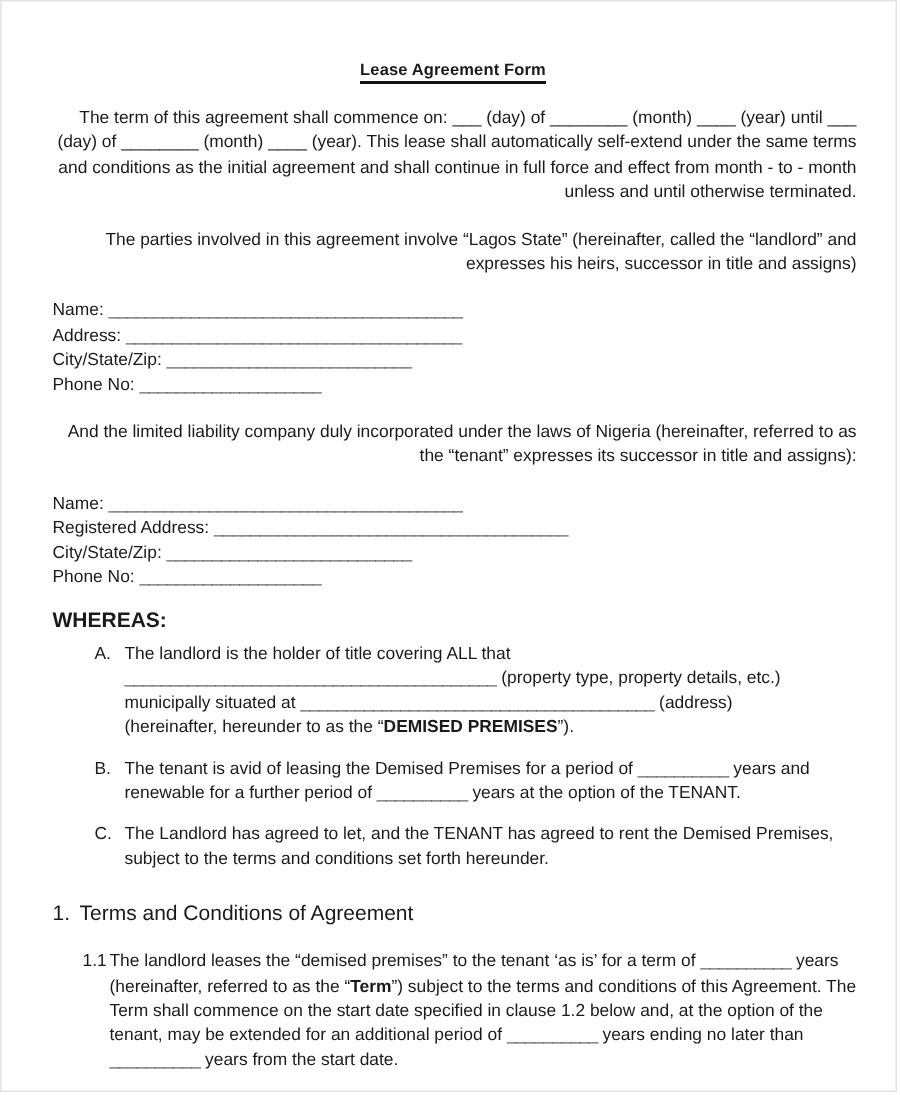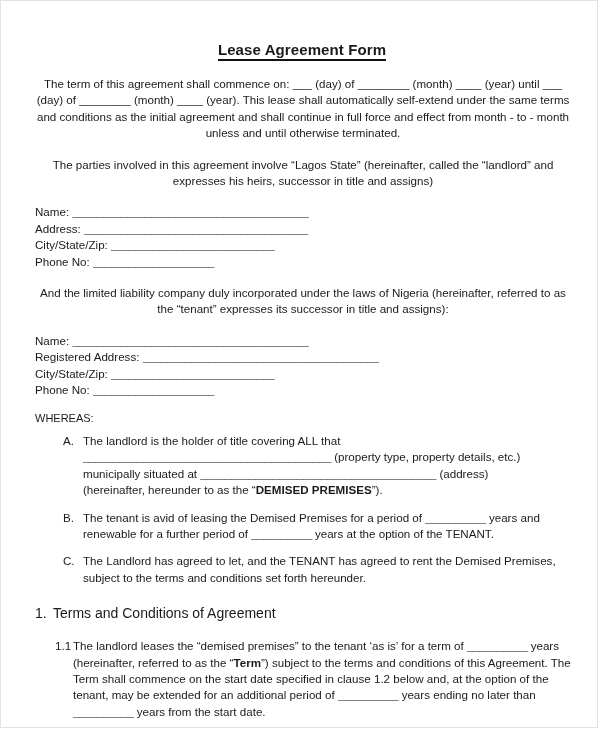--- a/index.html
+++ b/index.html
@@ -23,37 +23,37 @@
     box-sizing: border-box;
     overflow: hidden;
   }
   .content {
     padding: 34px 28px 0 34px;
   }
 
   
   .doc-title {
     text-align: center;
-    font-size: 15px;
+    font-size: 11px;
     font-weight: bold;
     letter-spacing: 0.1px;
     margin: 6px 0 0 0;
     padding: 0;
   }
   .doc-title span {
     border-bottom: 2px solid #111;
     padding-bottom: 1px;
   }
 
   
   .para {
     font-size: 11.6px;
     line-height: 16.4px;
     margin: 0;
-    text-align: center;
+    text-align: right;
     width: 536px;
   }
   .gap-lg { height: 18px; }
   .gap-md { height: 15px; }
   .gap-sm { height: 11px; }
   .gap-xs { height: 7px; }
 
   
   .field-block {
     font-size: 11.6px;
@@ -62,22 +62,22 @@
   .field-row {
     white-space: nowrap;
   }
   .blank {
     letter-spacing: -0.4px;
     color: #555;
   }
 
   
   .heading-bold {
-    font-size: 11px;
-    font-weight: normal;
+    font-size: 14px;
+    font-weight: bold;
     line-height: 16.4px;
     margin: 0;
   }
 
   
   .letter-item {
     position: relative;
     padding-left: 48px;
     font-size: 11.6px;
     line-height: 16.4px;

